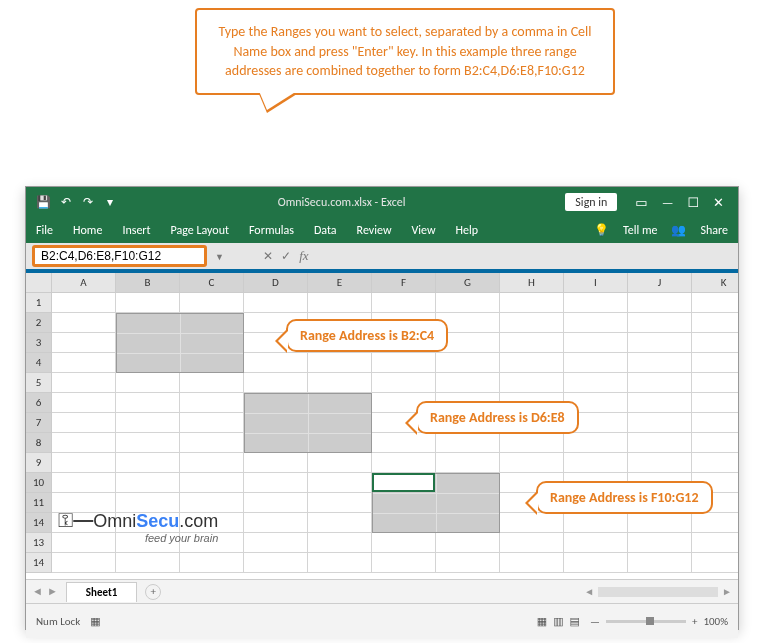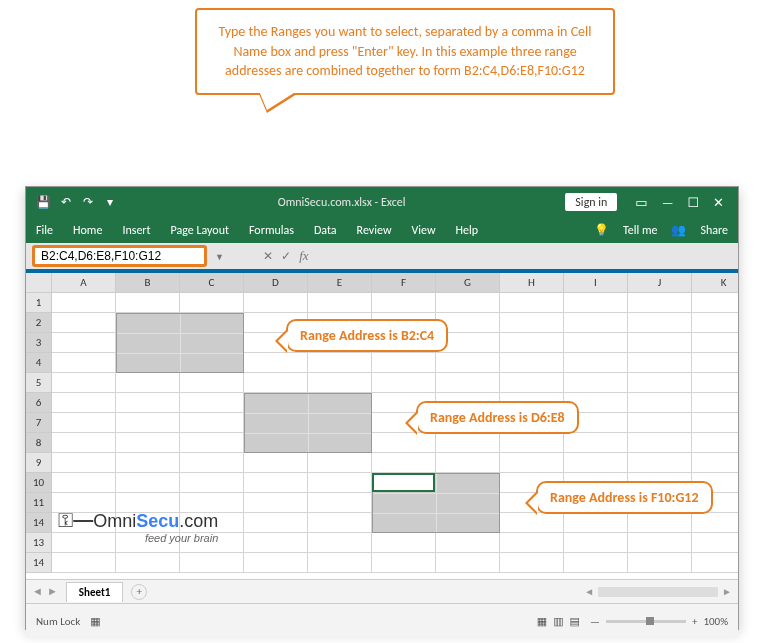--- a/index.html
+++ b/index.html
@@ -188,21 +188,21 @@
   height: 24px;
   background: #f3f3f3;
   border-top: 1px solid #ccc;
   display: flex;
   align-items: center;
   font-size: 11px;
   padding: 0 6px;
   gap: 8px;
 }
 .sheet-tabs .nav { color: #999; display: flex; gap: 4px; }
-.sheet-tabs .tab-active { background: #fff; border: 1px solid #ccc; border-bottom: none; padding: 3px 12px; font-weight: bold; }
+.sheet-tabs .tab-active { background: #fff; border: 1px solid #ccc; border-bottom: none; padding: 3px 19px; font-weight: bold; }
 .sheet-tabs .add { border: 1px solid #ccc; border-radius: 50%; width: 16px; height: 16px; text-align: center; line-height: 14px; color: #666; }
 .sheet-tabs .scroll { flex: 1; display: flex; justify-content: flex-end; align-items: center; gap: 4px; color: #999; font-size: 10px; }
 
 .statusbar {
   height: 22px;
   background: #f3f3f3;
   border-top: 1px solid #ccc;
   display: flex;
   align-items: center;
   font-size: 11px;

